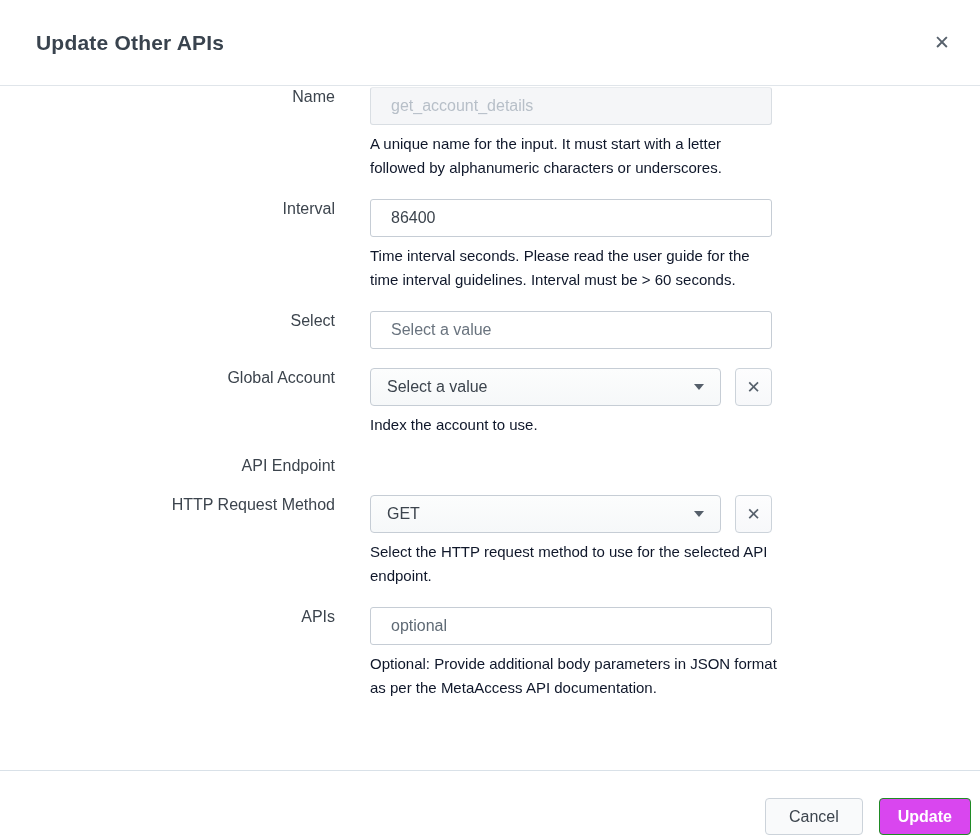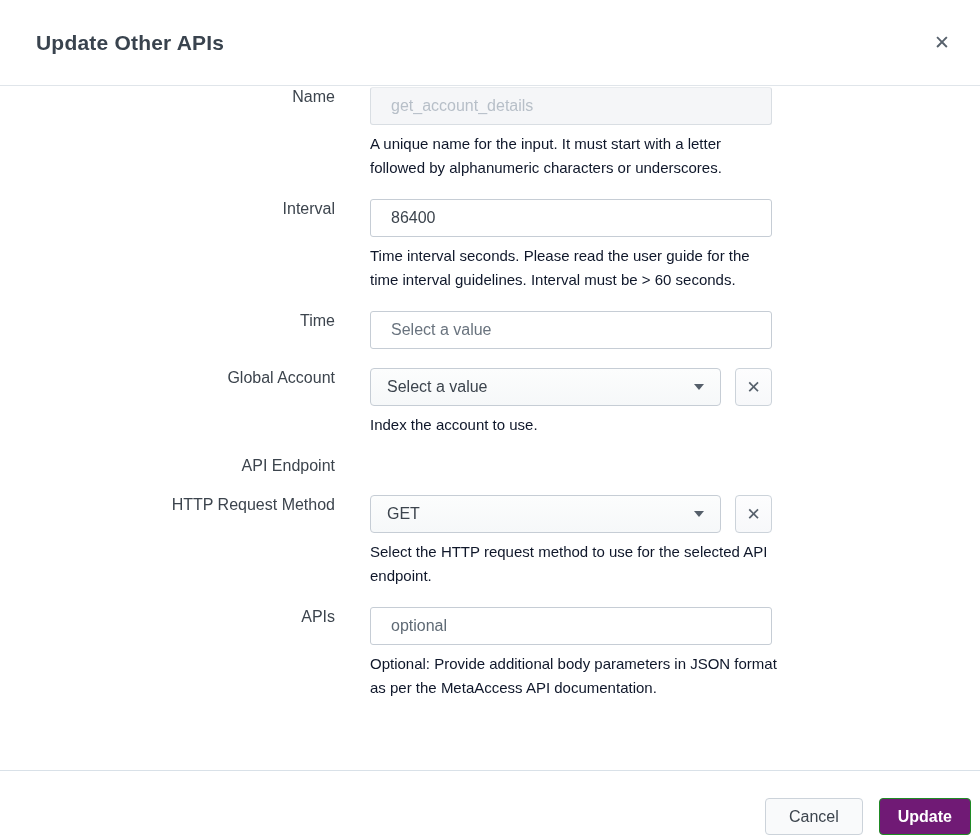--- a/index.html
+++ b/index.html
@@ -118,21 +118,21 @@
     cursor: pointer;
   }
   .btn-cancel {
     padding: 0 23px;
     background: #f9fafb;
     border: 1px solid #ccd3da;
     color: #3c444d;
   }
   .btn-update {
     padding: 11px 18px;
-    background: #701a75;
+    background: #d946ef;
     border: 1px solid #1f8b24;
     color: #ffffff; font-weight: bold;
   }
 </style>
 </head>
 <body>
 
 <div class="modal">
 
   <div class="modal-header">
@@ -152,21 +152,21 @@
 
     <div class="form-row">
       <div class="row-label">Interval</div>
       <div class="row-control">
         <input class="text-input" type="text" value="86400" style="">
         <div class="help-text">Time interval seconds. Please read the user guide for the time interval guidelines. Interval must be &gt; 60 seconds.</div>
       </div>
     </div>
 
     <div class="form-row">
-      <div class="row-label">Time</div>
+      <div class="row-label">Select</div>
       <div class="row-control">
         <input class="text-input" type="text" placeholder="Select a value" style="">
       </div>
     </div>
 
     <div class="form-row">
       <div class="row-label">Global Account</div>
       <div class="row-control">
         <div class="control-line">
           <div class="dropdown">

